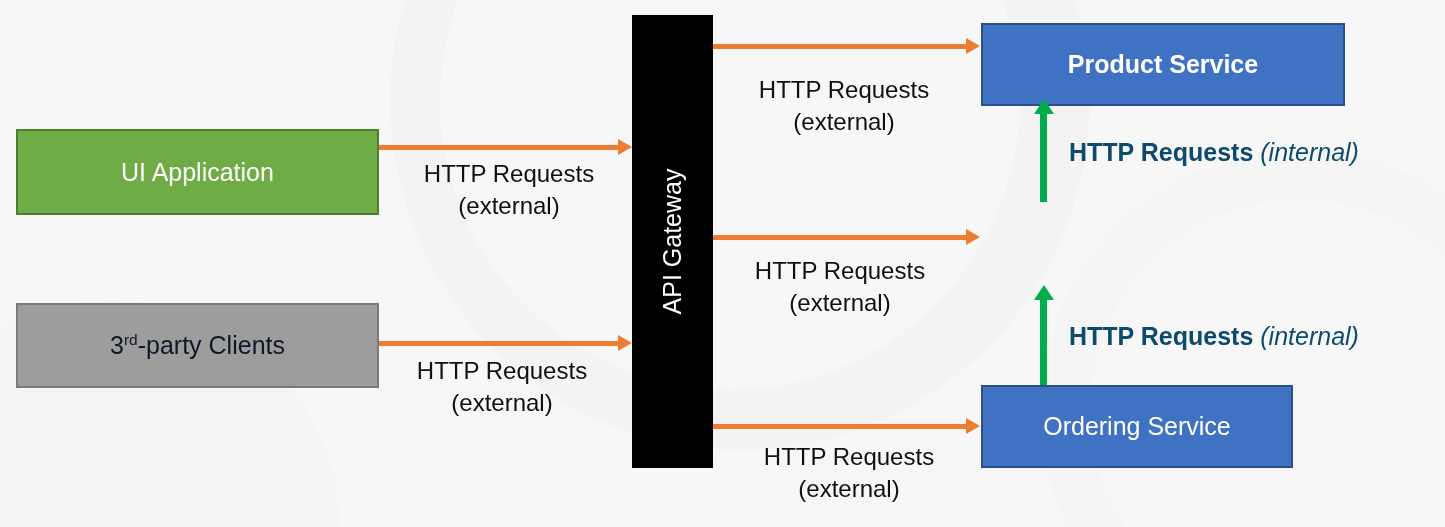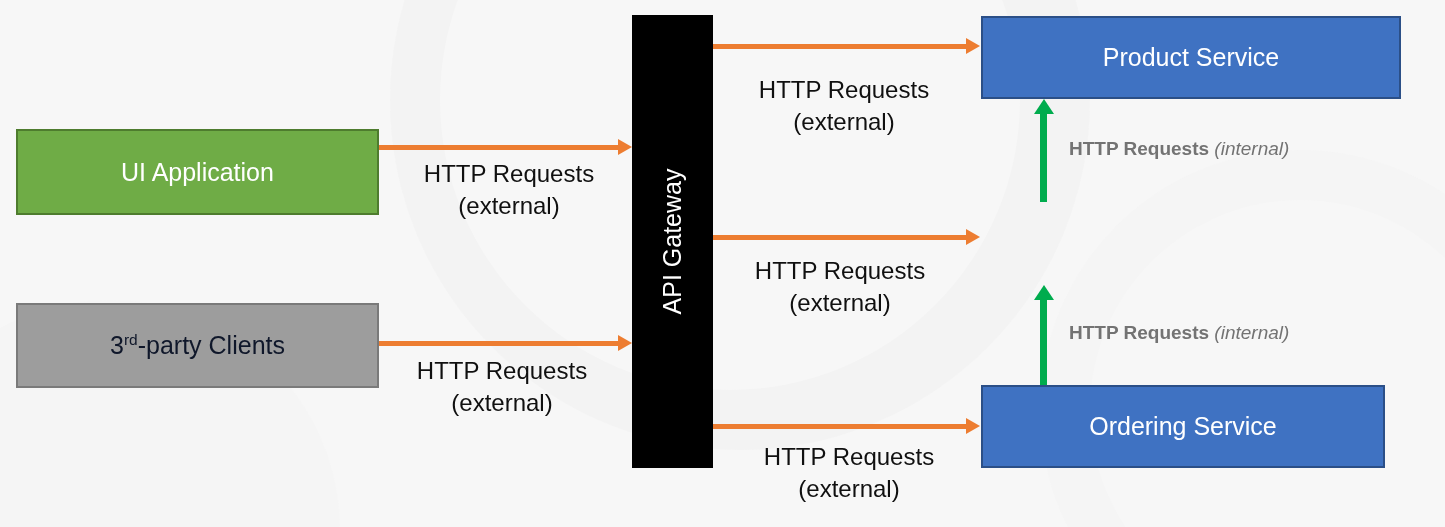--- a/index.html
+++ b/index.html
@@ -108,22 +108,22 @@
     text-align: center;
     color: #101010;
     font-size: 24px;
     line-height: 1.32;
     white-space: nowrap;
   }
   .lbl-ext .it { display: block; }
 
   .lbl-int {
     position: absolute;
-    color: #737373;
-    font-size: 19px;
+    color: #0c4a6e;
+    font-size: 25px;
     white-space: nowrap;
   }
   .lbl-int .bold { font-weight: bold; }
   .lbl-int .it { font-style: italic; }
 </style>
 </head>
 <body>
 
 <div id="canvas">
 
@@ -138,26 +138,26 @@
   </div>
 
   <div class="node node-gray" style="left:16px; top:303px; width:363px; height:85px;">
     <span><span>3</span><sup>rd</sup><span>-party Clients</span></span>
   </div>
 
   <div class="node node-black" style="left:632px; top:15px; width:81px; height:453px;">
     <span class="vertical-label">API Gateway</span>
   </div>
 
-  <div class="node node-blue" style="left:981px; top:16px; width:420px; height:83px;">
+  <div class="node node-blue" style="left:981px; top:23px; width:364px; height:83px;font-weight:bold;">
     <span>Product Service</span>
   </div>
 
 
-  <div class="node node-blue" style="left:981px; top:385px; width:404px; height:83px;">
+  <div class="node node-blue" style="left:981px; top:385px; width:312px; height:83px;">
     <span>Ordering Service</span>
   </div>
 
   <div class="arrow-h" style="left:379px; top:145px; width:240px;"></div>
 
   <div class="arrow-h" style="left:379px; top:341px; width:240px;"></div>
 
   <div class="arrow-h" style="left:713px; top:44px; width:254px;"></div>
 
   <div class="arrow-h" style="left:713px; top:235px; width:254px;"></div>

